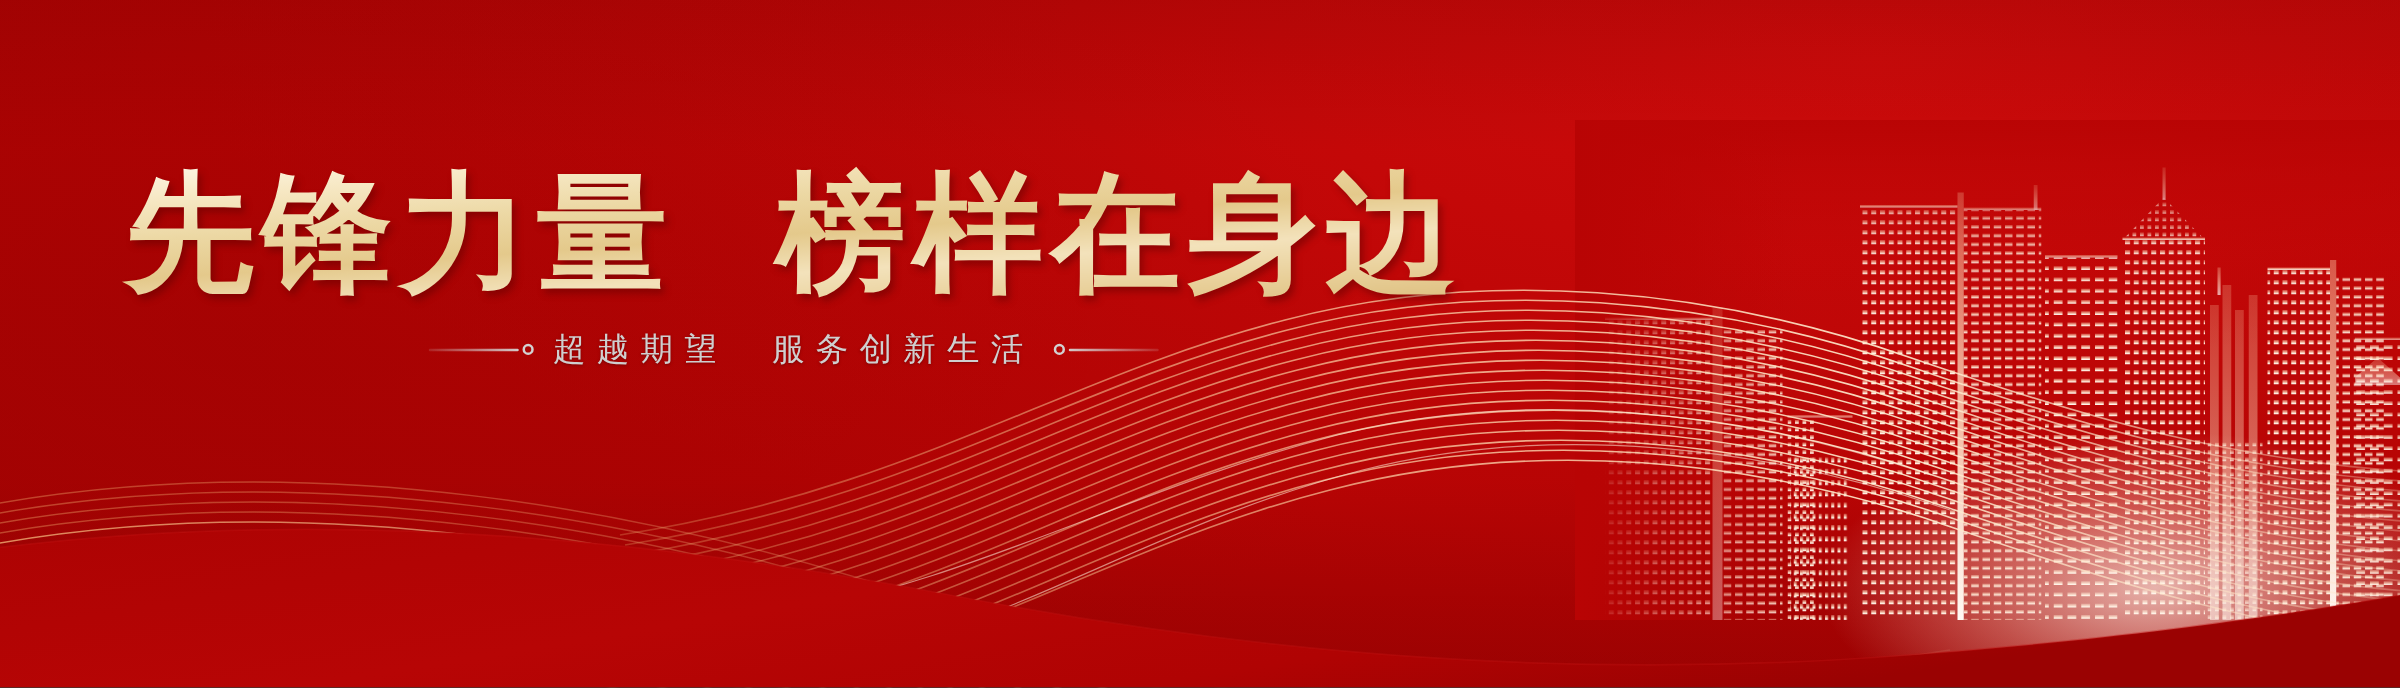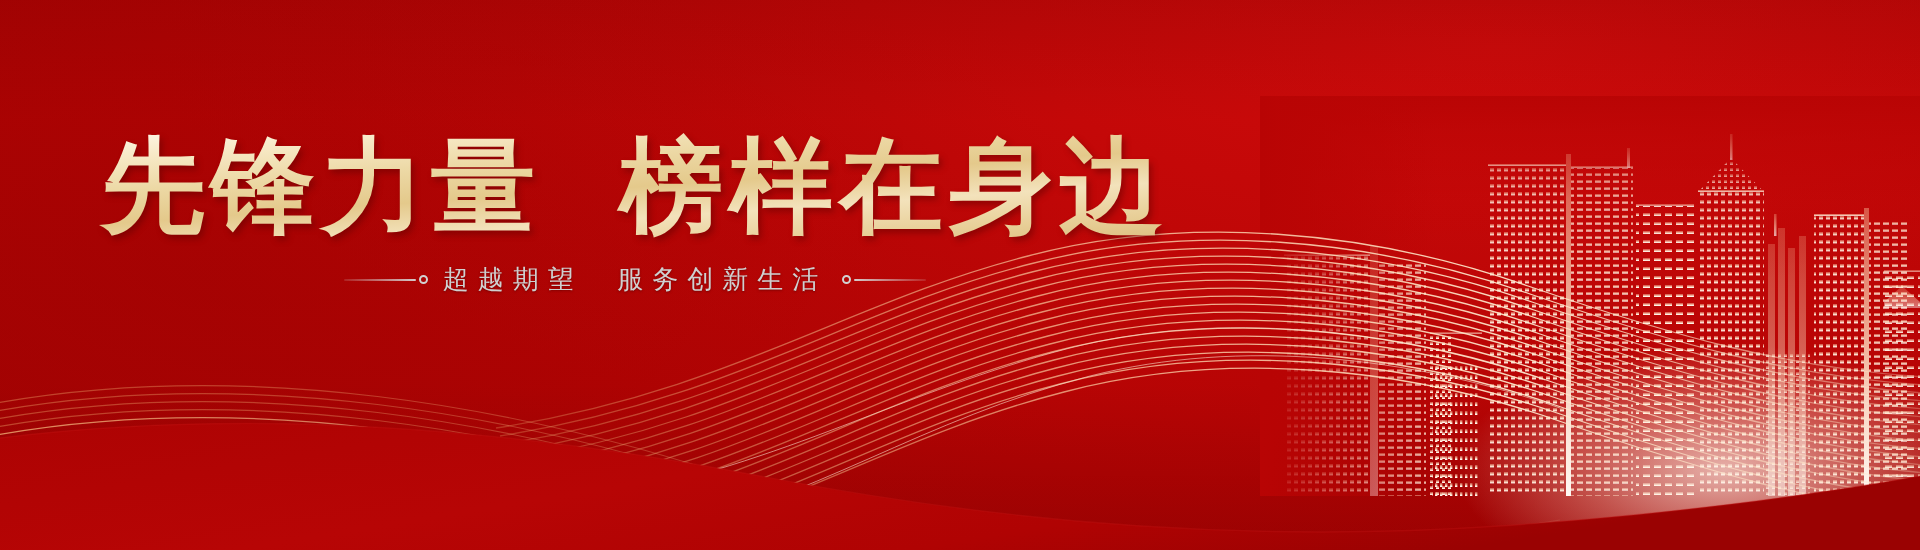--- a/index.html
+++ b/index.html
@@ -4,21 +4,21 @@
 <title>Banner</title>
 <style>
   html,body{margin:0;padding:0;background:#7a0202;}
   *{box-sizing:border-box;}
 
   .banner{
     position:relative;
     width:1920px;
     height:550px;
     overflow:hidden;
-    font-family:Liberation Serif, serif;
+    font-family:Liberation Sans, sans-serif;
     background:#0f766e;
   }
 
   
   .bg-base{
     position:absolute; inset:0;
     background:
       radial-gradient(120% 140% at 78% 8%, #cf0b0b 0%, #c00707 28%, #b20303 58%, #9d0202 100%);
   }
   .bg-vignette{

